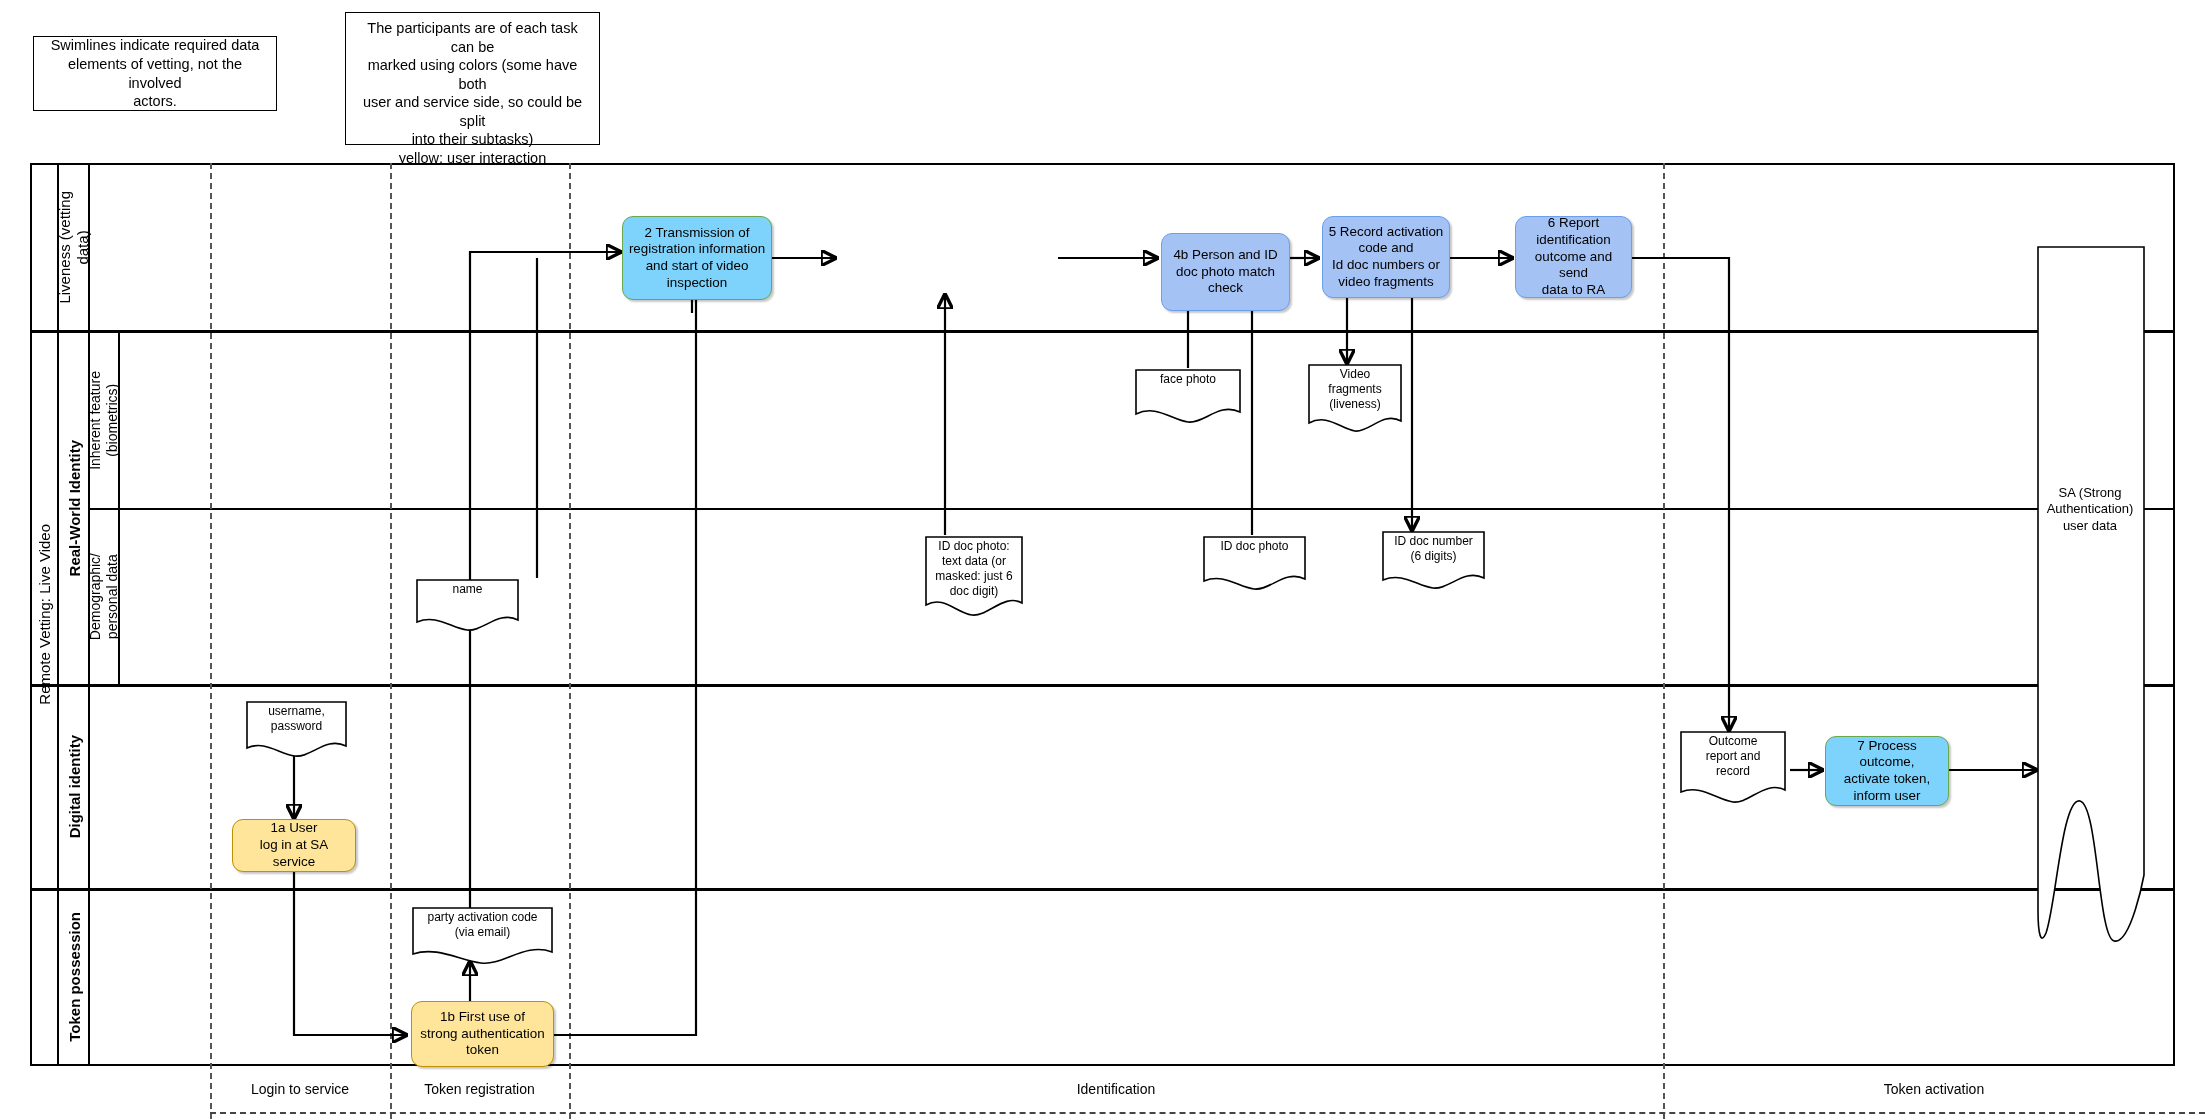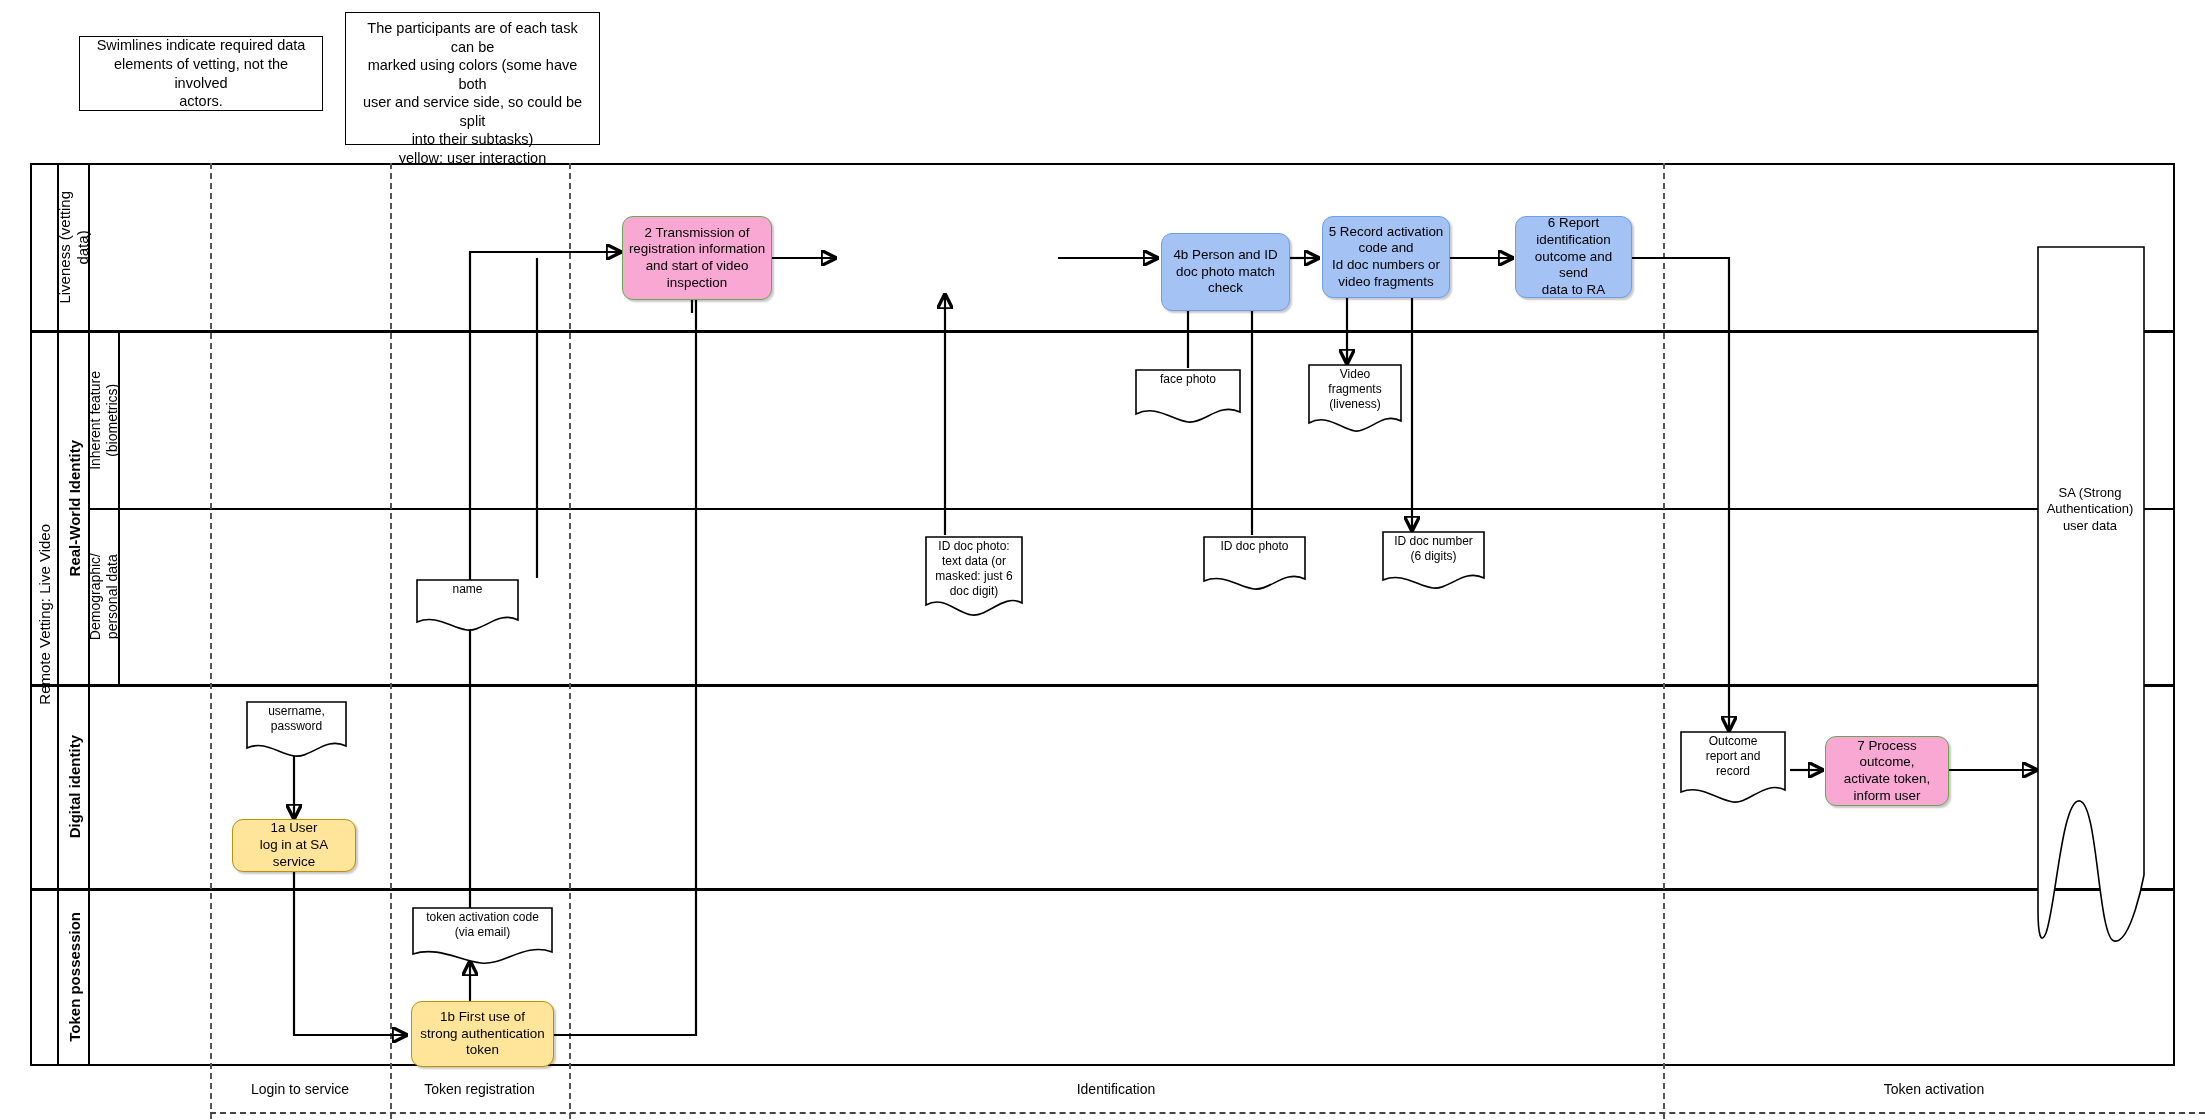--- a/index.html
+++ b/index.html
@@ -70,21 +70,21 @@
   .task{
     border:1.4px solid #5b5b5b;
     border-radius:11px;
     display:flex;align-items:center;justify-content:center;
     text-align:center;
     font-size:13.4px;
     line-height:1.25;
     padding:3px 5px;
     box-shadow:2px 2px 2px rgba(0,0,0,.22);
   }
-  .task.green{background:#f9a8d4;border-color:#6aa84f;}
+  .task.green{background:#7dd3fc;border-color:#6aa84f;}
   .task.blue{background:#a4c2f4;border-color:#6d9eeb;}
   .task.yellow{background:#ffe599;border-color:#bf9000;}
 
   
   .dataobj{
     position:absolute;
   }
   .dataobj svg{position:absolute;left:0;top:0;overflow:visible;}
   .dataobj .dtext{
     position:absolute;left:0;top:0;width:100%;
@@ -119,21 +119,21 @@
 
   
   #wires{position:absolute;left:0;top:0;width:2205px;height:1120px;pointer-events:none;}
   #wires line, #wires path, #wires polyline{stroke:#000;stroke-width:2.2;fill:none;}
 </style>
 </head>
 <body>
 
 <div id="canvas">
 
-  <div class="abs note" style="left:33px;top:36px;width:244px;height:75px;justify-content:center;margin-left:46px;">
+  <div class="abs note" style="left:33px;top:36px;width:244px;height:75px;justify-content:center;">
     <span class="nline">Swimlines indicate required data</span>
     <span class="nline">elements of vetting, not the involved</span>
     <span class="nline">actors.</span>
   </div>
 
   <div class="abs note" style="left:345px;top:12px;width:255px;height:133px;">
     <span class="nline">The participants are of each task can be</span>
     <span class="nline">marked using colors (some have both</span>
     <span class="nline">user and service side, so could be split</span>
     <span class="nline">into their subtasks)</span>
@@ -330,21 +330,21 @@
       <span>report and</span><br>
       <span>record</span>
     </div>
   </div>
 
   <div class="dataobj" style="left:411px;top:906px;width:143px;height:62px;">
     <svg width="145" height="64">
         <path d="M2,2 L141,2 L141,46 C114,36 92,60 70,57 C48,54 26,40 2,48 Z" fill="#fff" stroke="#000" stroke-width="1.6"></path>
       </svg>
     <div class="dtext">
-      <span>token activation code</span><br>
+      <span>party activation code</span><br>
       <span>(via email)</span>
     </div>
   </div>
 
   <div class="abs task green" style="left:622px;top:216px;width:150px;height:84px;">
     <div>
       <span>2 Transmission of</span><br>
       <span>registration information</span><br>
       <span>and start of video</span><br>
       <span>inspection</span>

